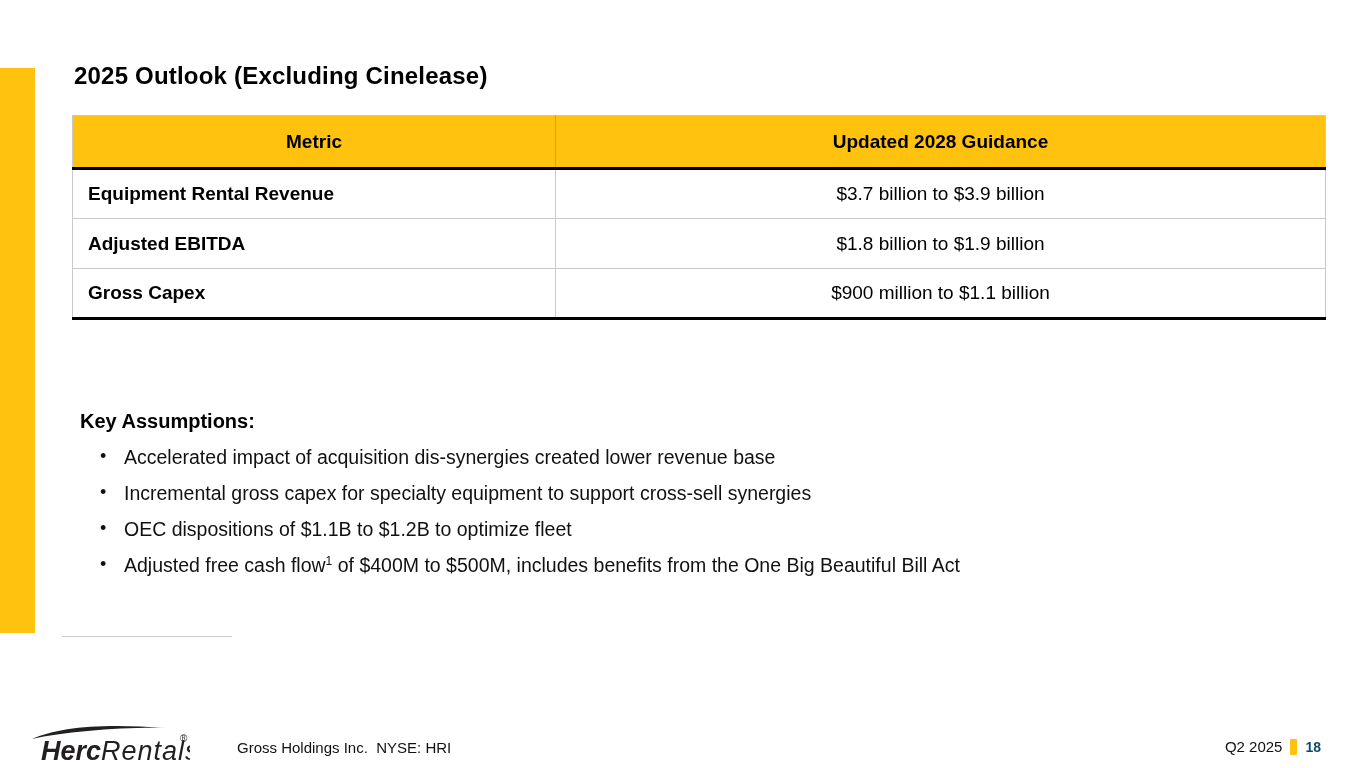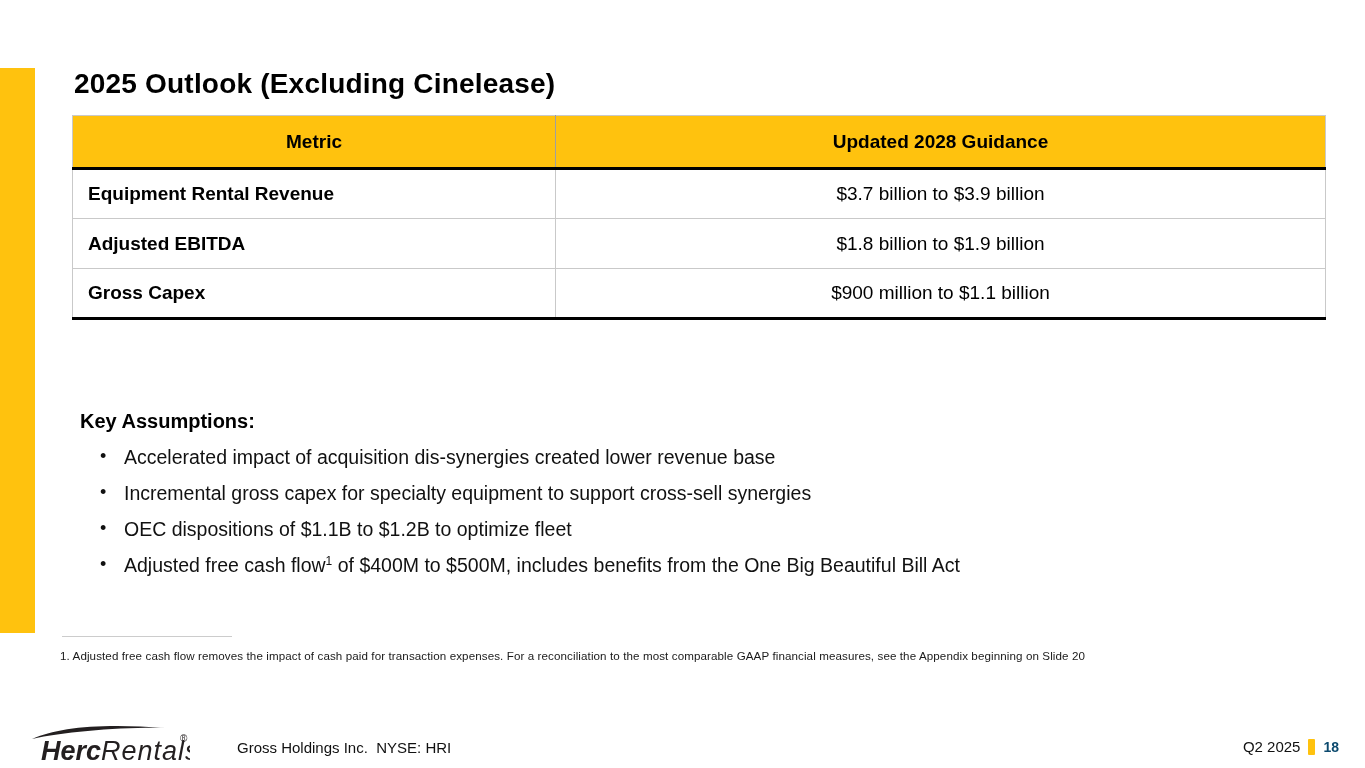--- a/index.html
+++ b/index.html
@@ -19,22 +19,22 @@
   .accent-bar {
     position: absolute;
     left: 0; top: 68px;
     width: 35px; height: 565px;
     background: #FFC20E;
   }
 
   
   .slide-title {
     position: absolute;
-    left: 74px; top: 68px;
-    font-size: 28px;
+    left: 74px; top: 62px;
+    font-size: 24px;
     font-weight: bold;
     letter-spacing: 0.2px;
     color: #000;
   }
 
   
   .guidance-table {
     position: absolute;
     left: 72px; top: 115px;
     width: 1253px;
@@ -128,21 +128,21 @@
   }
   .footer-company {
     position: absolute;
     left: 237px; top: 739px;
     font-size: 15px;
     color: #111;
     white-space: pre;
   }
   .footer-right {
     position: absolute;
-    right: 26px; top: 738px;
+    right: 44px; top: 738px;
     display: flex;
     align-items: center;
     gap: 8px;
   }
   .footer-period { font-size: 15px; color: #111; }
   .footer-page-bar {
     width: 7px; height: 16px;
     background: #FFC20E;
     border-radius: 1px;
   }
@@ -187,21 +187,20 @@
   <div class="assumptions-heading">Key Assumptions:</div>
 
   <ul class="assumptions-list">
     <li><span>Accelerated impact of acquisition dis-synergies created lower revenue base</span><sup></sup><span></span></li>
     <li><span>Incremental gross capex for specialty equipment to support cross-sell synergies</span><sup></sup><span></span></li>
     <li><span>OEC dispositions of $1.1B to $1.2B to optimize fleet</span><sup></sup><span></span></li>
     <li><span>Adjusted free cash flow</span><sup>1</sup><span> of $400M to $500M, includes benefits from the One Big Beautiful Bill Act</span></li>
   </ul>
 
   <div class="footnote-divider"></div>
-  <div class="footnote">1. Adjusted free cash flow removes the impact of cash paid for transaction expenses. For a reconciliation to the most comparable GAAP financial measures, see the Appendix beginning on Slide 20</div>
 
   <svg class="footer-logo" width="162" height="44" viewBox="0 0 162 44" xmlns="http://www.w3.org/2000/svg">
     <path d="M4 17 C 30 5, 75 1, 138 6 C 92 5, 36 10, 4 17 Z" fill="#231f20"></path>
     <text x="13" y="38" font-family="&quot;Liberation Sans&quot;, sans-serif" font-size="27" font-style="italic" font-weight="bold" fill="#231f20">Herc</text>
     <text x="73" y="38" font-family="&quot;Liberation Sans&quot;, sans-serif" font-size="27" font-style="italic" font-weight="normal" letter-spacing="1" fill="#231f20">Rentals</text>
     <text x="152" y="20" font-family="&quot;Liberation Sans&quot;, sans-serif" font-size="10" fill="#231f20">®</text>
   </svg>
 
   <div class="footer-company">Gross Holdings Inc.  NYSE: HRI</div>
 

